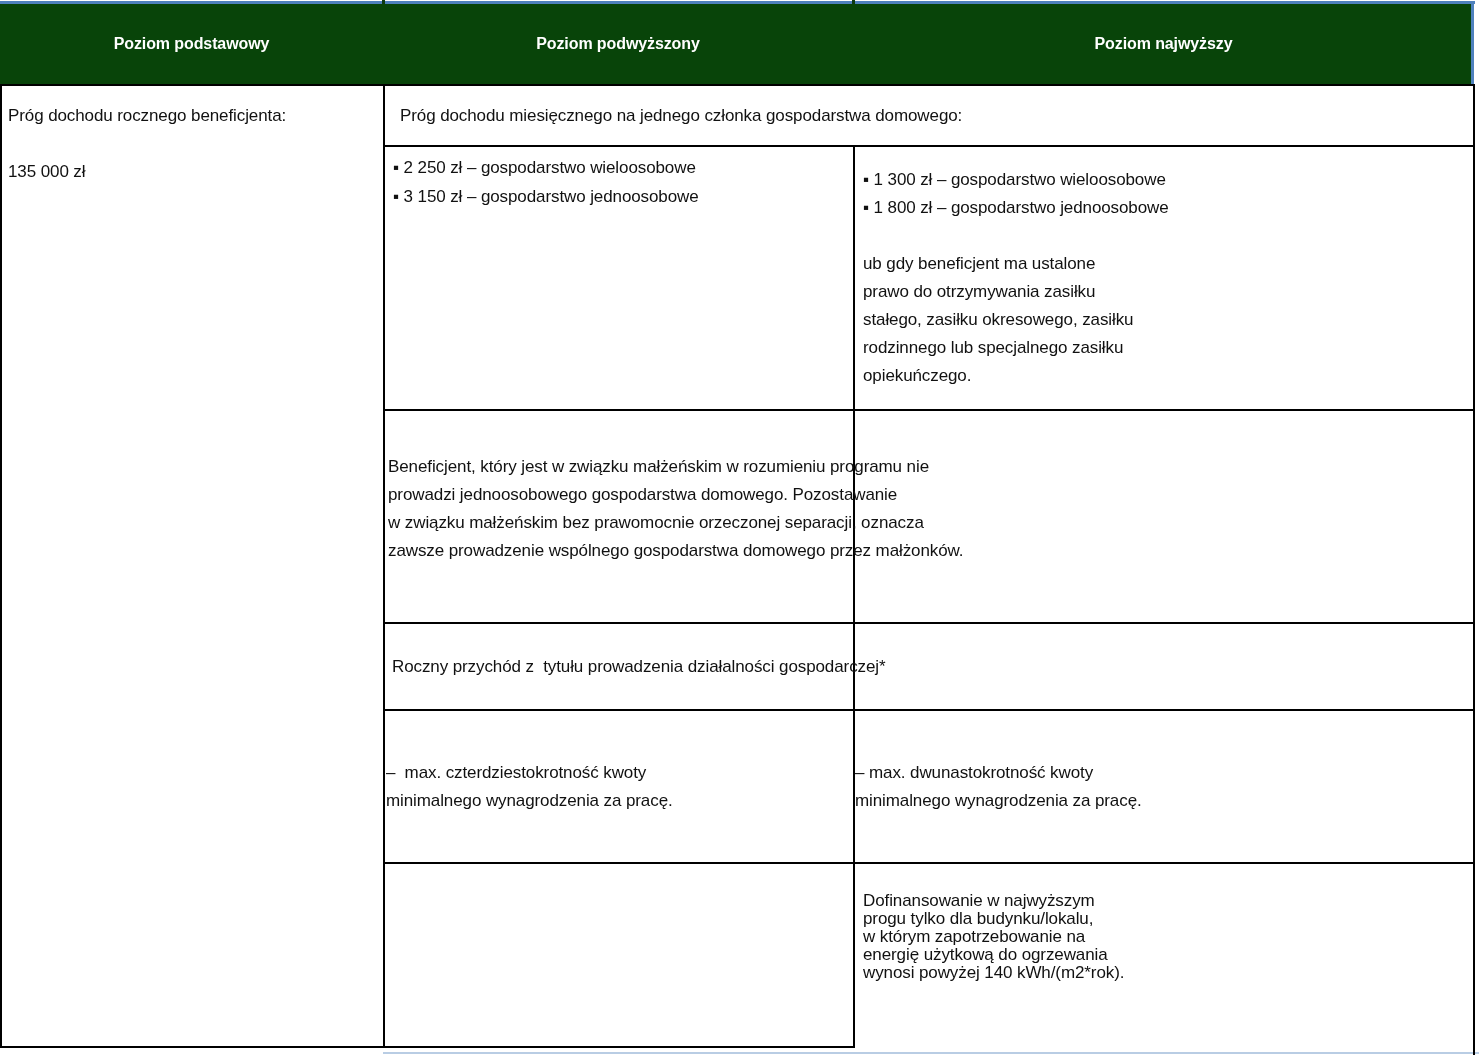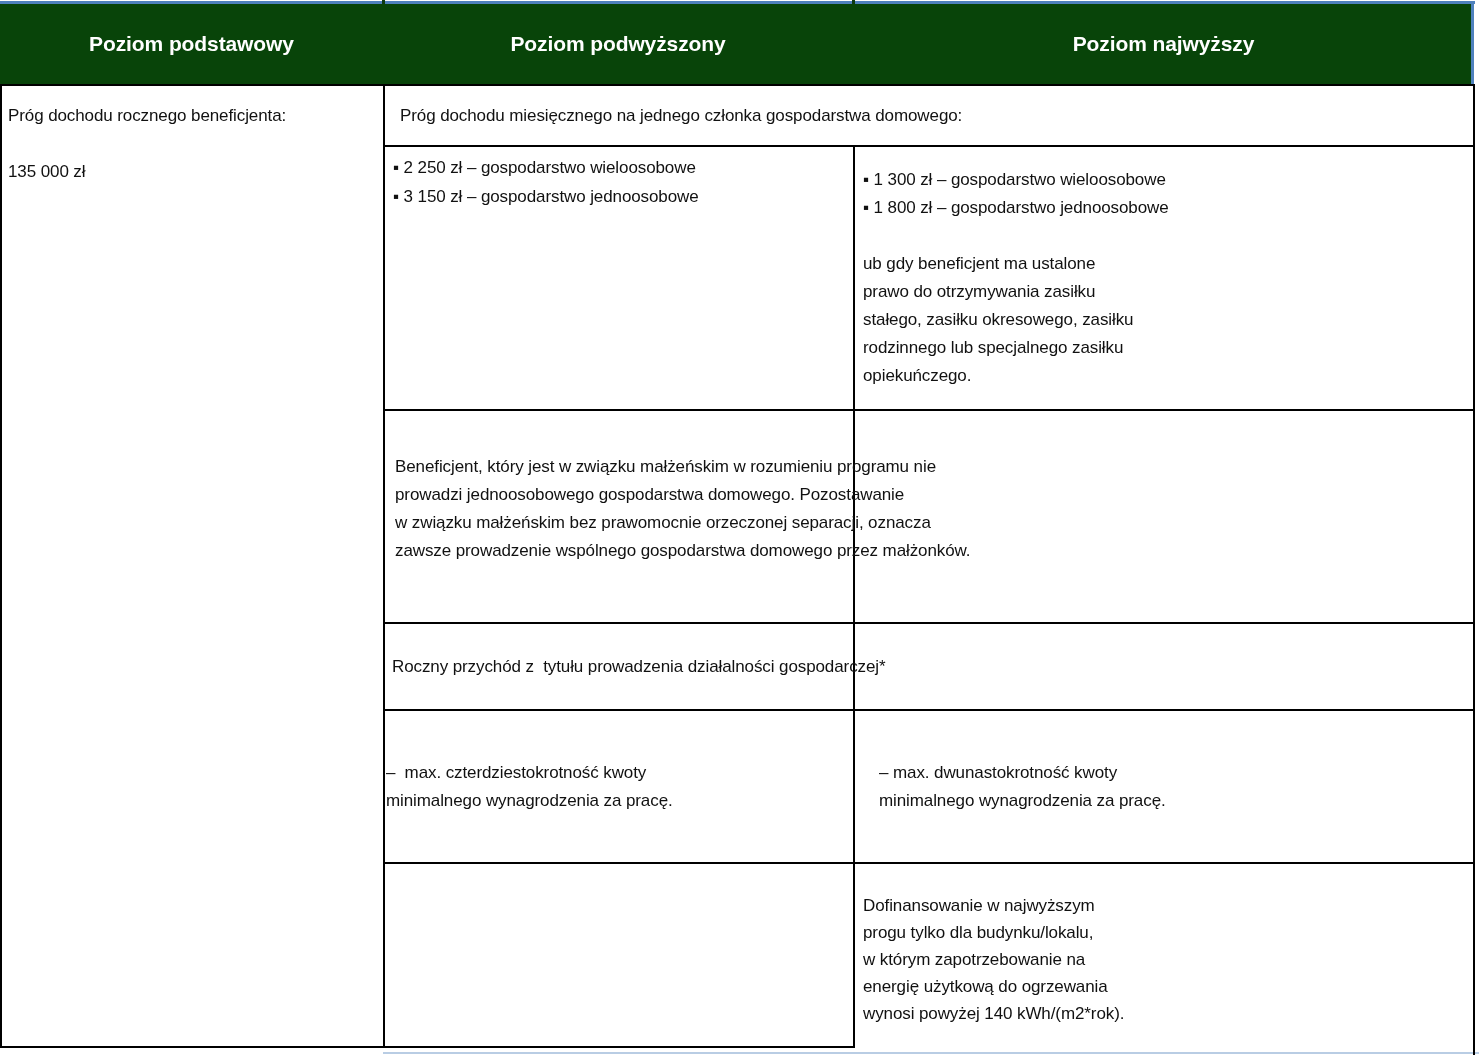--- a/index.html
+++ b/index.html
@@ -19,21 +19,21 @@
 
   
   #top-rule { left: 0; top: 1px; width: 1475px; height: 3px; background: #4f81bd; }
   .top-tick { top: 0; width: 3px; height: 6px; background: #0d3b10; }
 
   
   #header-band { left: 0; top: 4px; width: 1474px; height: 80px; background: #084409; }
   .header-cell {
     position: absolute; top: 0; height: 80px;
     display: flex; align-items: center; justify-content: center;
-    color: #ffffff; font-weight: bold; font-size: 21px;
+    color: #ffffff; font-weight: bold; font-size: 16px;
   }
   #header-right-edge { right: 0; top: 0; width: 3px; height: 80px; background: #4f81bd; position: absolute; }
 
   
   .hline { height: 2px; background: #000000; }
   .vline { width: 2px; background: #000000; }
   #bottom-faint { left: 383px; top: 1052px; width: 1096px; height: 2px; background: #b9cde4; }
 
   
   .cell { line-height: 28px; }
@@ -80,34 +80,34 @@
 
   <div class="abs cell preline v-center" style="left:855px; top:147px; width:616px; height:262px; padding-left:8px;">▪ 1 300 zł – gospodarstwo wieloosobowe
 ▪ 1 800 zł – gospodarstwo jednoosobowe
 
 ub gdy beneficjent ma ustalone
 prawo do otrzymywania zasiłku
 stałego, zasiłku okresowego, zasiłku
 rodzinnego lub specjalnego zasiłku
 opiekuńczego.</div>
 
-  <div class="abs cell preline v-center" style="left:385px; top:411px; width:1086px; height:196px; padding-left:10px;">Beneficjent, który jest w związku małżeńskim w rozumieniu programu nie
+  <div class="abs cell preline v-center" style="left:385px; top:411px; width:1086px; height:196px; padding-left:3px;">Beneficjent, który jest w związku małżeńskim w rozumieniu programu nie
 prowadzi jednoosobowego gospodarstwa domowego. Pozostawanie
 w związku małżeńskim bez prawomocnie orzeczonej separacji, oznacza
 zawsze prowadzenie wspólnego gospodarstwa domowego przez małżonków.</div>
 
   <div class="abs cell v-center" style="left:385px; top:624px; width:1086px; height:85px; padding-left:7px;">Roczny przychód z &nbsp;tytułu prowadzenia działalności gospodarczej*</div>
 
   <div class="abs cell preline v-center" style="left:385px; top:711px; width:466px; height:151px; padding-left:1px;">– &nbsp;max. czterdziestokrotność kwoty
 minimalnego wynagrodzenia za pracę.</div>
 
-  <div class="abs cell preline v-center" style="left:855px; top:711px; width:616px; height:151px; padding-left:24px;">– max. dwunastokrotność kwoty
+  <div class="abs cell preline v-center" style="left:855px; top:711px; width:616px; height:151px; padding-left:0;">– max. dwunastokrotność kwoty
 minimalnego wynagrodzenia za pracę.</div>
 
   <div class="abs" style="left:385px; top:864px; width:466px; height:182px;"></div>
 
-  <div class="abs cell preline" style="left:855px; top:864px; width:616px; height:191px; padding:28px 8px 0 8px; line-height:27px;">Dofinansowanie w najwyższym
+  <div class="abs cell preline" style="left:855px; top:864px; width:616px; height:191px; padding:28px 8px 0 8px; line-height:18px;">Dofinansowanie w najwyższym
 progu tylko dla budynku/lokalu,
 w którym zapotrzebowanie na
 energię użytkową do ogrzewania
 wynosi powyżej 140 kWh/(m2*rok).</div>
 
 </div>
 
 </body></html>

